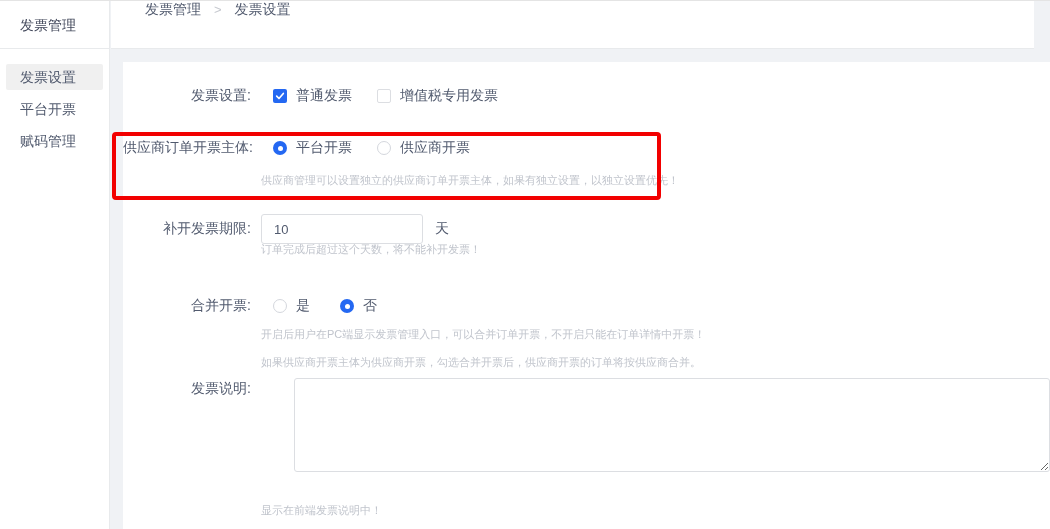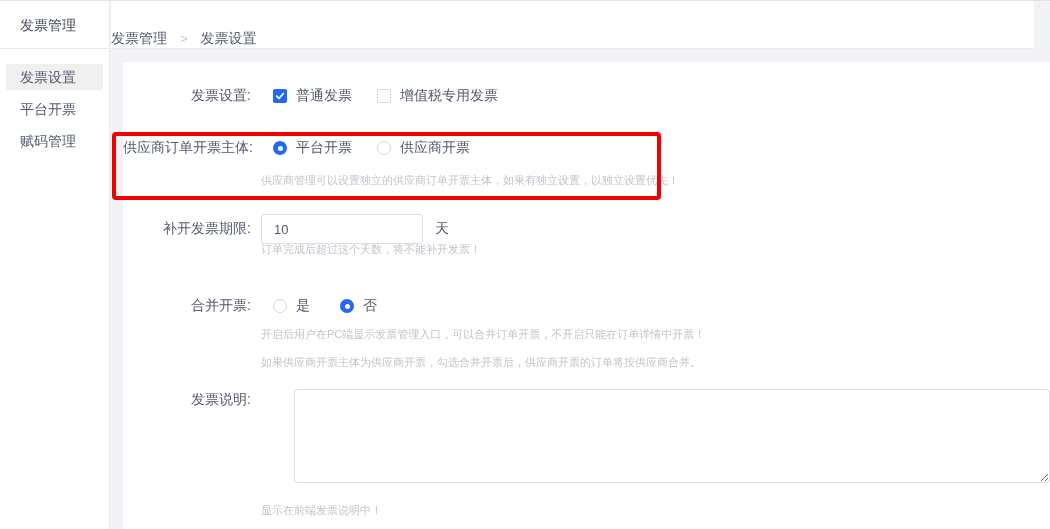--- a/index.html
+++ b/index.html
@@ -25,21 +25,21 @@
   .side-menu-item {
     height:26px; line-height:26px; margin:0 6px 6px 6px; padding-left:14px;
     border-radius:2px; color:#515a6e; cursor:pointer; white-space:nowrap;
   }
   .side-menu-item.active { background:#f0f0f0; }
 
   
   .topbar {
     position:absolute; left:111px; right:16px; top:0; height:48px;
     background:#fff; border-bottom:1px solid #e8eaec;
-    display:flex; align-items:flex-end; 
+    display:flex; align-items:flex-start; padding-left:34px;
   }
   .crumb { color:#515a6e; }
   .crumb-sep { color:#c5c8ce; margin:0 9px; font-size:13px; }
 
   
   .content { position:absolute; left:111px; right:0; top:49px; bottom:0; background:#f0f2f5; }
   .card { position:absolute; left:12px; top:12px; right:0; bottom:-10px; background:#fff; }
 
   .form-row { position:absolute; left:0; right:0; display:flex; align-items:center; }
   .form-label {
@@ -88,21 +88,21 @@
 
   
   .row-invoice-type      { top:25px;  height:18px; }
   .row-supplier-subject  { top:77px;  height:18px; }
   .help-supplier-subject { top:110px; }
   .row-reissue           { top:152px; height:30px; }
   .help-reissue          { top:179px; }
   .row-merge             { top:235px; height:18px; }
   .help-merge-1          { top:264px; }
   .help-merge-2          { top:292px; }
-  .row-note              { top:327px;gap:33px; }
+  .row-note              { top:316px;gap:33px; }
   .help-note             { top:440px; }
 
   
   .annotation-box {
     position:absolute; left:112px; top:131px; width:549px; height:68px;
     border:4px solid #f20000; border-radius:4px; z-index:5; pointer-events:none;
   }
 </style>
 </head>
 <body>

